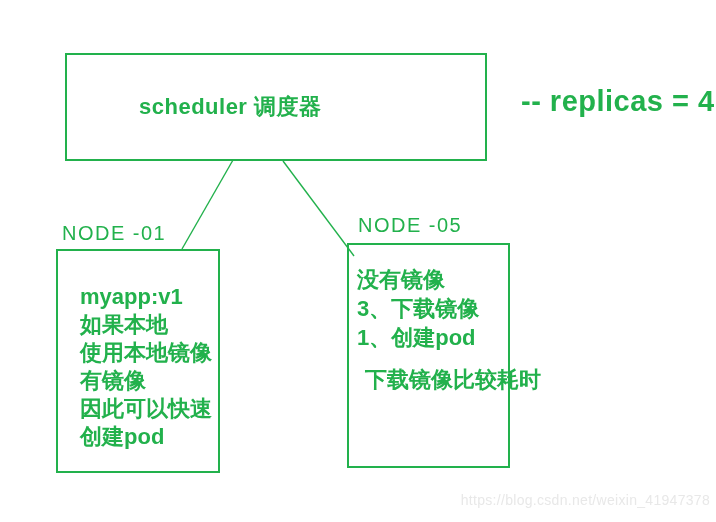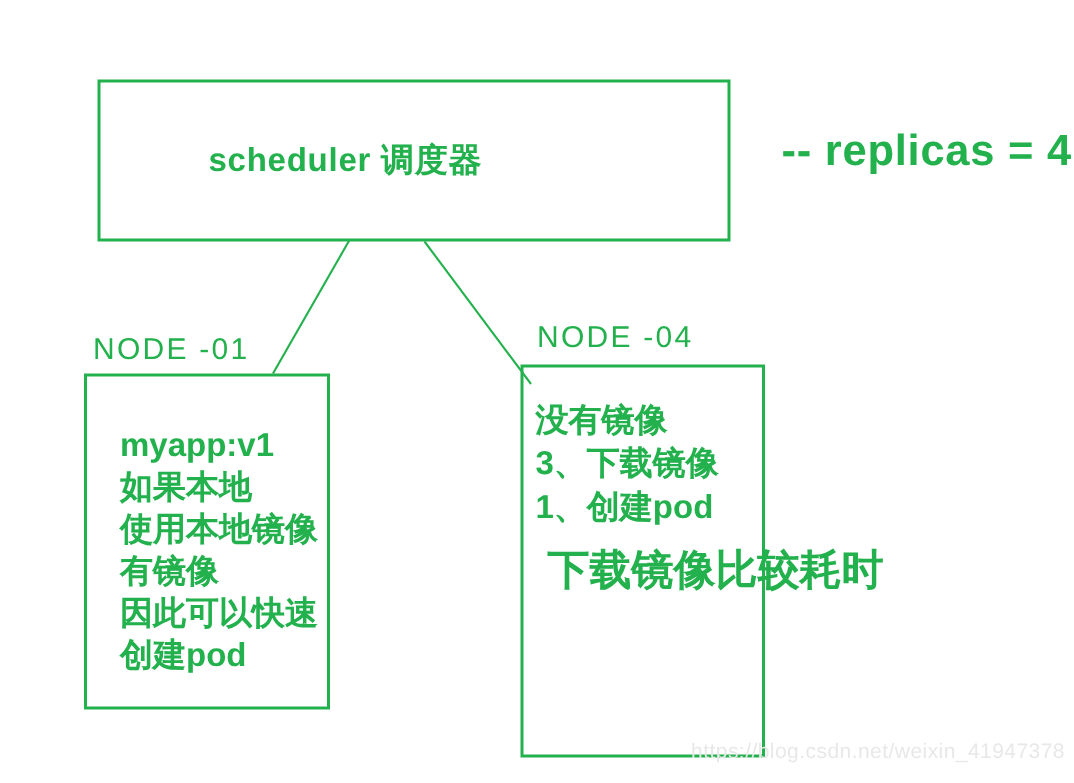--- a/index.html
+++ b/index.html
@@ -64,33 +64,33 @@
   }
   .node1-title { left: 62px; top: 222px; }
   .node2-title { left: 358px; top: 214px; }
   .node1-box {
     left: 56px; top: 249px;
     width: 164px; height: 224px;
     padding: 32px 0 0 22px;
   }
   .node2-box {
     left: 347px; top: 243px;
-    width: 163px; height: 262px;
+    width: 163px; height: 225px;
     padding: 20px 0 0 8px;
     overflow: visible;
   }
   .node-line {
     font-size: 22px;
     font-weight: bold;
     white-space: nowrap;
   }
   .node1-box .node-line { line-height: 28px; }
   .node2-box .node-line { line-height: 29px; }
   .node2-note {
-    font-size: 28px;
+    font-size: 22px;
     font-weight: bold;
     line-height: 29px;
     white-space: nowrap;
     margin-top: 13px;
     padding-left: 8px;
   }
   .watermark {
     position: absolute;
     right: 6px; top: 492px;
     font-size: 14px;
@@ -119,21 +119,21 @@
   <div class="node-title node1-title">NODE -01</div>
   <div class="box node1-box">
     <div class="node-line">myapp:v1</div>
     <div class="node-line">如果本地</div>
     <div class="node-line">使用本地镜像</div>
     <div class="node-line">有镜像</div>
     <div class="node-line">因此可以快速</div>
     <div class="node-line">创建pod</div>
   </div>
 
-  <div class="node-title node2-title">NODE -04</div>
+  <div class="node-title node2-title">NODE -05</div>
   <div class="box node2-box">
     <div class="node-line">没有镜像</div>
     <div class="node-line">3、下载镜像</div>
     <div class="node-line">1、创建pod</div>
     <div class="node2-note">下载镜像比较耗时</div>
   </div>
 
   <div class="watermark">https://blog.csdn.net/weixin_41947378</div>
 
 </div>

